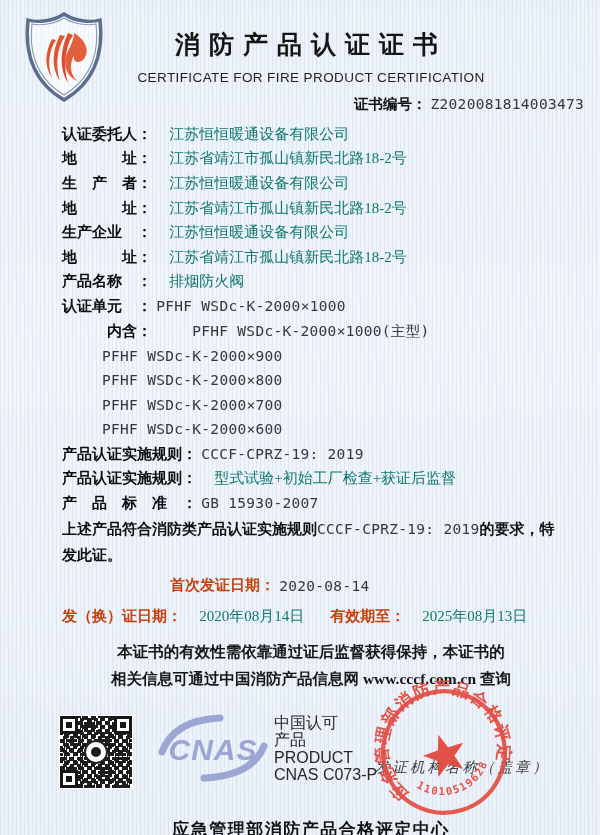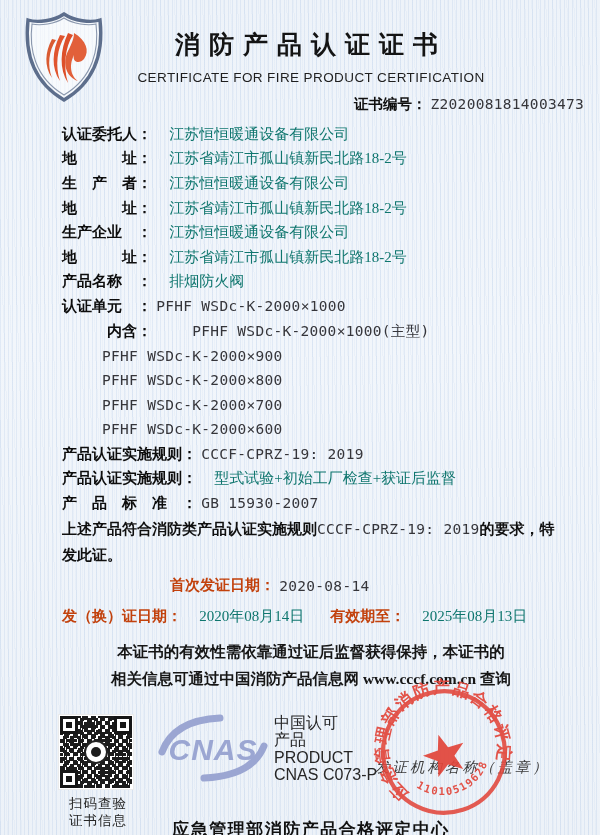--- a/index.html
+++ b/index.html
@@ -192,24 +192,20 @@
         <div class="finder f-tr">
             <div class="core"></div>
           </div>
         <div class="finder f-bl">
             <div class="core"></div>
           </div>
         <div class="qr-center">
             <div class="dot"></div>
           </div>
       </div>
-      <div class="qr-caption">
-        <span>扫码查验</span><br>
-        <span>证书信息</span>
-      </div>
     </div>
 
     <svg class="cnas-logo" viewBox="0 0 110 72" aria-hidden="true">
       <path d="M4,40 Q16,8 62,6" fill="none" stroke="#9ba6d2" stroke-width="7" stroke-linecap="round"></path>
       <path d="M46,66 Q94,64 106,34" fill="none" stroke="#9ba6d2" stroke-width="7" stroke-linecap="round"></path>
       <text x="55" y="48" text-anchor="middle" font-size="30" font-weight="bold" font-style="italic" font-family="Liberation Sans, sans-serif" fill="#9ba6d2" letter-spacing="1">CNAS</text>
     </svg>
 
     <div class="cnas-text">
       <div>中国认可</div>

